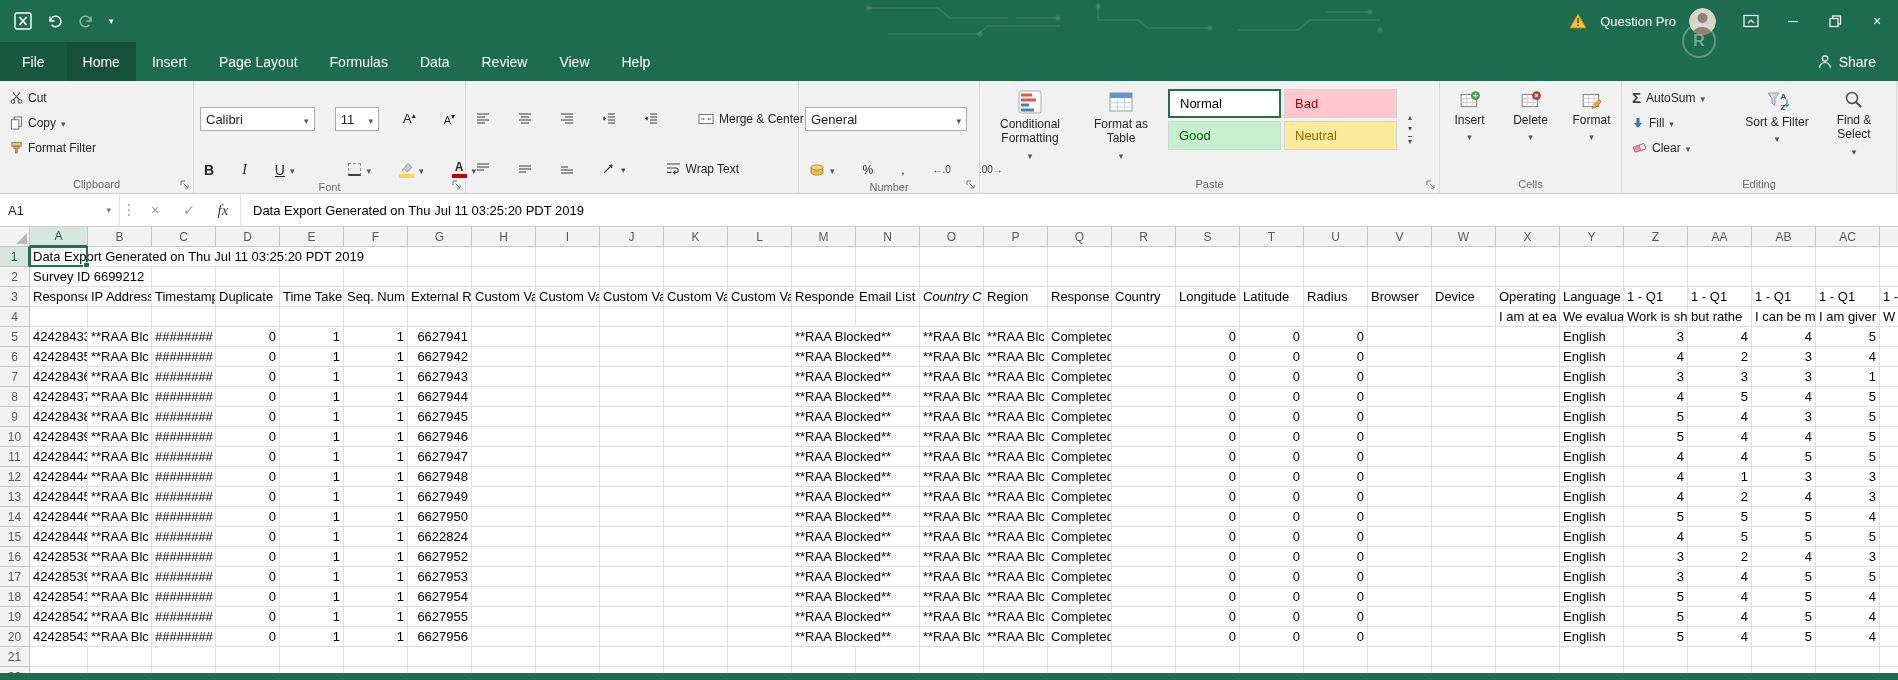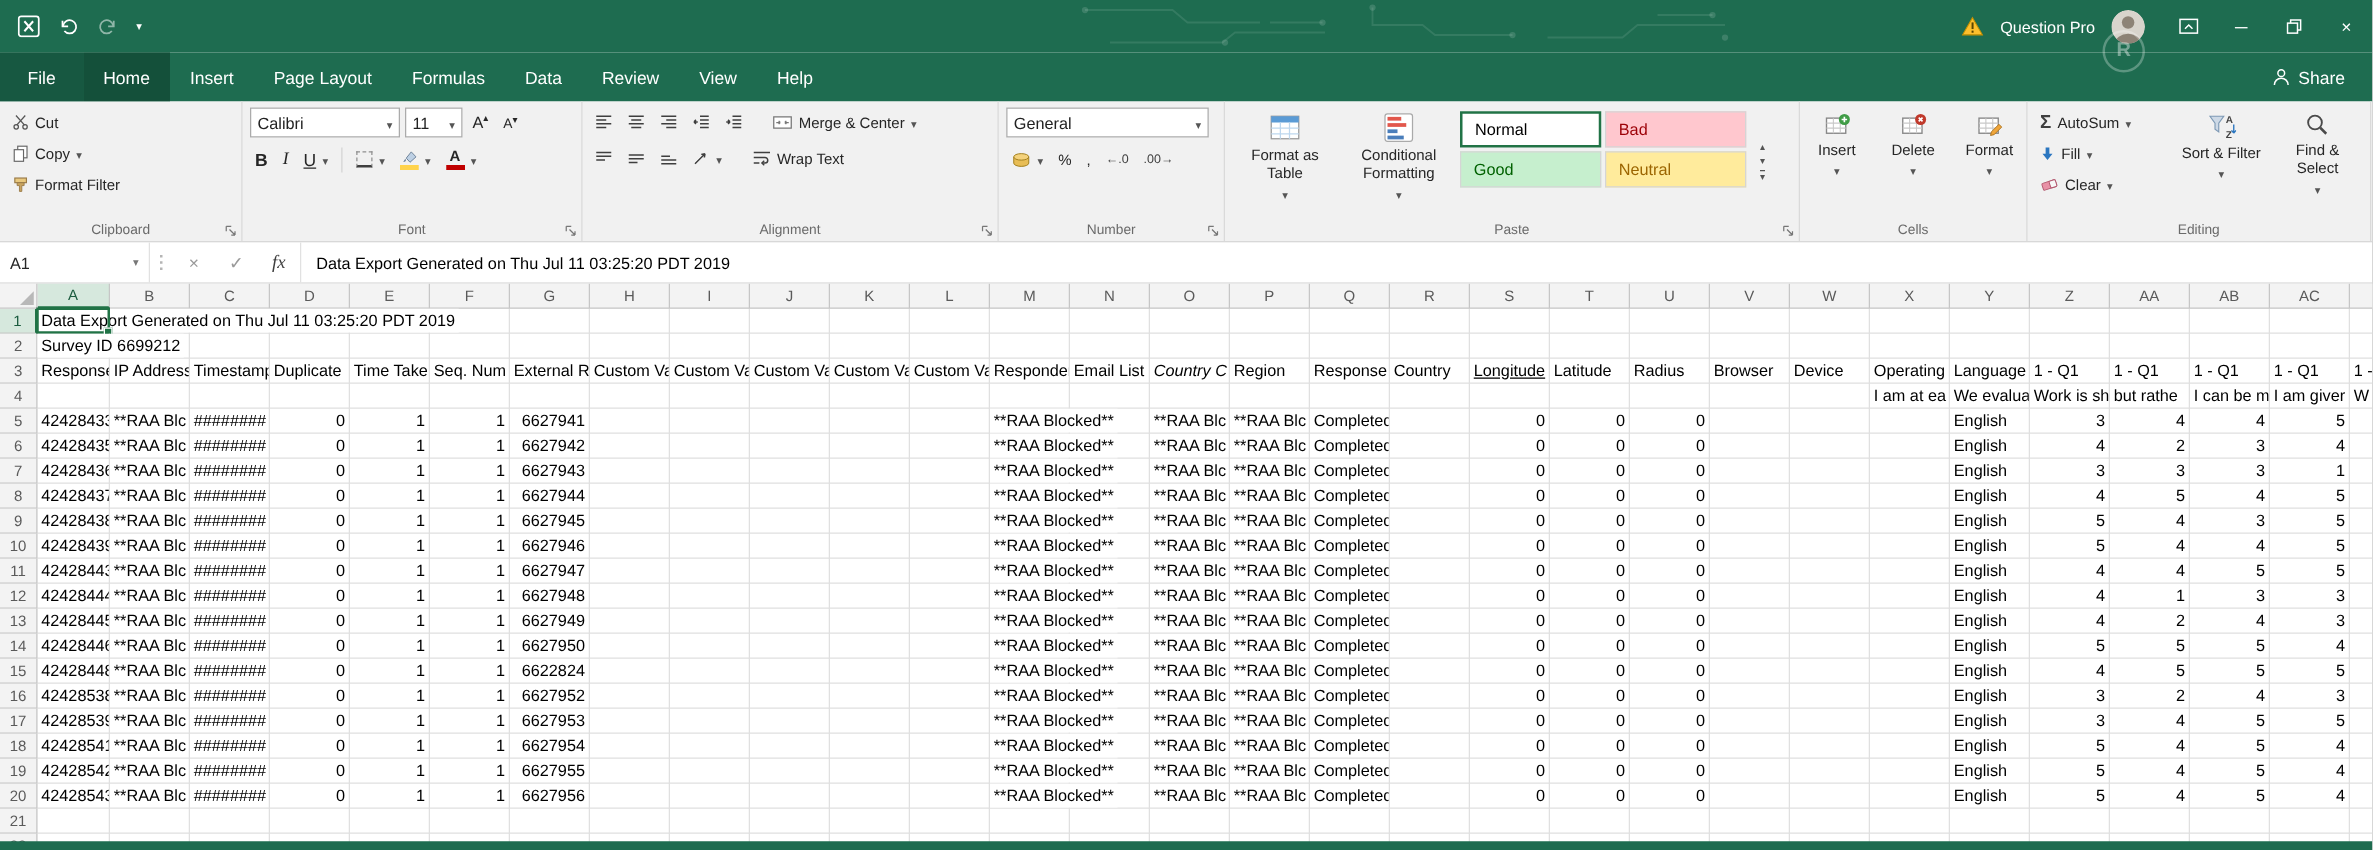--- a/index.html
+++ b/index.html
@@ -29,21 +29,21 @@
   .tab.file { background:#175841; padding:0 22px; }
   .tab.active { background:#14503a; }
   .tellme { display:flex; align-items:center; gap:8px; margin-left:26px; font-size:14px; }
   .share-btn { margin-left:auto; display:flex; align-items:center; gap:7px; padding:0 22px; font-size:14px; }
 
   
   .ribbon { height:113px; background:#f1f1f1; display:flex; border-bottom:1px solid #cfcfcf; overflow:hidden; }
   .rgroup { position:relative; display:flex; flex-direction:column; border-right:1px solid #dadada; flex:none; }
   .rcontent { flex:1; display:flex; padding:5px 6px 0; gap:5px; }
   .rcontent.col { flex-direction:column; gap:6px; }
-  .rrow { display:flex; align-items:center; gap:4px; }
+  .rrow { display:flex; align-items:center; gap:20px;margin-top:21px; }
   .glabel { height:19px; display:flex; align-items:center; justify-content:center; font-size:11px; color:#6a6a6a; position:relative; }
   .launcher { position:absolute; right:4px; bottom:4px; line-height:0; }
   .bigbtn { display:flex; flex-direction:column; align-items:center; font-size:12px; color:#262626; padding:3px 2px 0; gap:2px; flex:none; }
   .bigbtn .lbl { text-align:center; line-height:1.2; }
   .sbtn { display:flex; align-items:center; gap:5px; font-size:12px; color:#262626; height:23px; padding:0 4px; flex:none; }
   .vcol { display:flex; flex-direction:column; justify-content:flex-start; gap:2px; }
   .dd::after { content:"▾"; font-size:9px; color:#555; }
   .icon { display:inline-flex; line-height:0; }
   .combo { background:#fff; border:1px solid #ababab; height:24px; display:flex; align-items:center;
            justify-content:space-between; font-size:13px; padding:0 5px; color:#222; }
@@ -379,28 +379,20 @@
             <span class="icon">
               <svg width="15" height="13" viewBox="0 0 15 13">
                   <path d="M1 2 h13 M1 6 h9 a2.2 2.2 0 0 1 0 4.4 h-2.2 M1 10.4 h4.5" stroke="#3f3f3f" fill="none" stroke-width="1.2"></path>
                   <path d="M9.4 8.6 l-1.9 1.8 1.9 1.8" fill="none" stroke="#3f3f3f" stroke-width="1.1"></path>
                 </svg>
             </span>
             <span>Wrap Text</span>
           </div>
         </div>
       </div>
-      <div class="glabel">
-        <span>Alignment</span>
-        <span class="launcher">
-          <svg width="9" height="9" viewBox="0 0 9 9">
-              <path d="M1 1 h4 M1 1 v4 M8 8 L3.6 3.6 M8 8 v-3 M8 8 h-3" stroke="#777" stroke-width="1" fill="none"></path>
-            </svg>
-        </span>
-      </div>
     </div>
 
     <div class="rgroup" style="width:181px">
       <div class="rcontent col">
         <div class="rrow">
           <div class="combo" style="width:162px">
             <span>General</span>
               <span class="dd"></span>
           </div>
         </div>
@@ -433,42 +425,42 @@
         <span class="launcher">
           <svg width="9" height="9" viewBox="0 0 9 9">
               <path d="M1 1 h4 M1 1 v4 M8 8 L3.6 3.6 M8 8 v-3 M8 8 h-3" stroke="#777" stroke-width="1" fill="none"></path>
             </svg>
         </span>
       </div>
     </div>
 
     <div class="rgroup" style="width:460px">
       <div class="rcontent">
-        <div class="bigbtn" style="width:84px">
-          <span class="icon">
-            <svg width="26" height="26" viewBox="0 0 26 26">
-                <rect x="2" y="4" width="22" height="18" fill="#fff" stroke="#999"></rect>
-                <rect x="2" y="4" width="22" height="5" fill="#5b9bd5"></rect>
-                <path d="M2 13.5 h22 M2 18 h22 M9.3 9 v13 M16.6 9 v13" stroke="#bdd7ee" stroke-width="1"></path>
-              </svg>
-          </span>
-          <span class="lbl">Format as Table</span>
-          <span class="dd"></span>
-        </div>
         <div class="bigbtn" style="width:88px">
           <span class="icon">
             <svg width="26" height="26" viewBox="0 0 26 26">
                 <rect x="2" y="2" width="22" height="22" rx="2" fill="#fff" stroke="#aaa"></rect>
                 <rect x="4" y="4.5" width="11" height="3" fill="#e2574c"></rect>
                 <rect x="4" y="9.5" width="15" height="3" fill="#e2574c"></rect>
                 <rect x="4" y="14.5" width="8" height="3" fill="#4a7ebb"></rect>
                 <rect x="4" y="19.5" width="13" height="3" fill="#4a7ebb"></rect>
               </svg>
           </span>
           <span class="lbl">Conditional Formatting</span>
+          <span class="dd"></span>
+        </div>
+        <div class="bigbtn" style="width:84px">
+          <span class="icon">
+            <svg width="26" height="26" viewBox="0 0 26 26">
+                <rect x="2" y="4" width="22" height="18" fill="#fff" stroke="#999"></rect>
+                <rect x="2" y="4" width="22" height="5" fill="#5b9bd5"></rect>
+                <path d="M2 13.5 h22 M2 18 h22 M9.3 9 v13 M16.6 9 v13" stroke="#bdd7ee" stroke-width="1"></path>
+              </svg>
+          </span>
+          <span class="lbl">Format as Table</span>
           <span class="dd"></span>
         </div>
         <div class="gallery">
           <div class="gitem selected" style="background: rgb(255, 255, 255); color: rgb(0, 0, 0);">
               <span class="glbl">Normal</span>
             </div>
           <div class="gitem" style="background: rgb(255, 199, 206); color: rgb(156, 0, 6);">
               <span class="glbl">Bad</span>
             </div>
           <div class="gitem" style="background: rgb(198, 239, 206); color: rgb(0, 97, 0);">
@@ -723,21 +715,21 @@
         <div class="cell" style="width: 64px;"><span>Custom Va</span></div>
         <div class="cell" style="width: 64px;"><span>Custom Va</span></div>
         <div class="cell" style="width: 64px;"><span>Custom Va</span></div>
         <div class="cell" style="width: 64px;"><span>Custom Va</span></div>
         <div class="cell" style="width: 64px;"><span>Respondent</span></div>
         <div class="cell" style="width: 64px;"><span>Email List</span></div>
         <div class="cell" style="width: 64px; font-style: italic;"><span>Country C</span></div>
         <div class="cell" style="width: 64px;"><span>Region</span></div>
         <div class="cell" style="width: 64px;"><span>Response</span></div>
         <div class="cell" style="width: 64px;"><span>Country</span></div>
-        <div class="cell" style="width: 64px; text-decoration: underline;"><span>Longitude</span></div>
+        <div class="cell" style="width: 64px;"><span>Longitude</span></div>
         <div class="cell" style="width: 64px;"><span>Latitude</span></div>
         <div class="cell" style="width: 64px;"><span>Radius</span></div>
         <div class="cell" style="width: 64px;"><span>Browser</span></div>
         <div class="cell" style="width: 64px;"><span>Device</span></div>
         <div class="cell" style="width: 64px;"><span>Operating</span></div>
         <div class="cell" style="width: 64px;"><span>Language</span></div>
         <div class="cell" style="width: 64px;"><span>1 - Q1</span></div>
         <div class="cell" style="width: 64px;"><span>1 - Q1</span></div>
         <div class="cell" style="width: 64px;"><span>1 - Q1</span></div>
         <div class="cell" style="width: 64px;"><span>1 - Q1</span></div>

